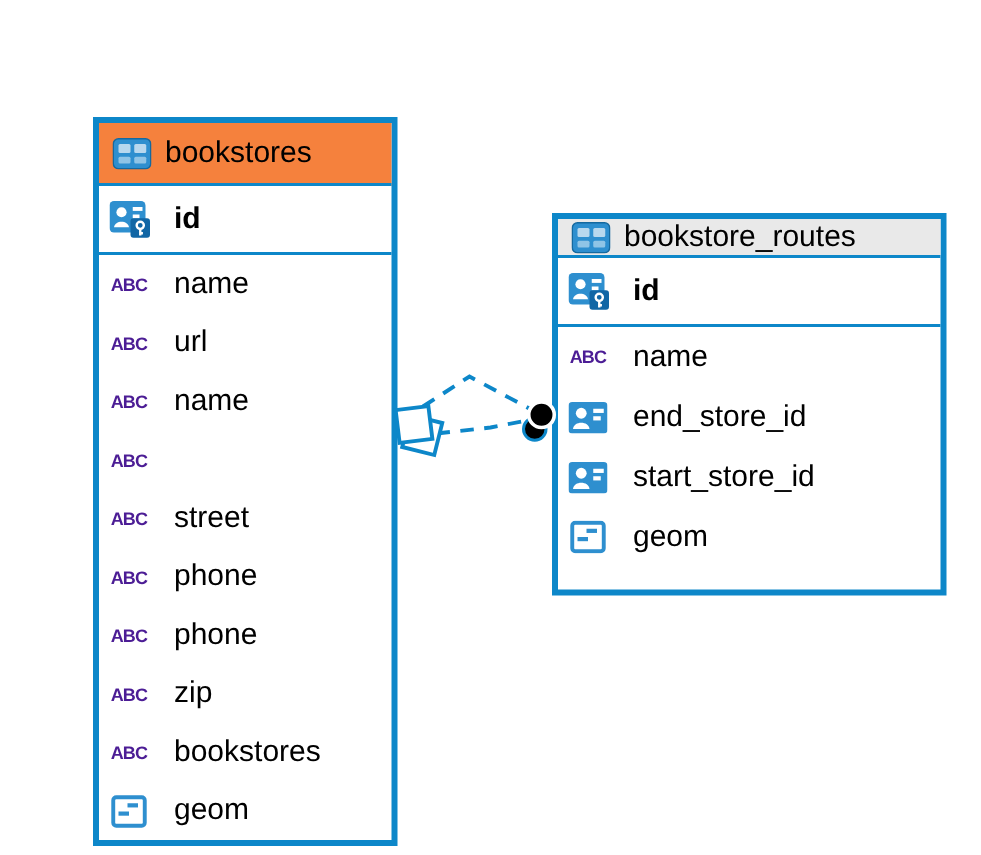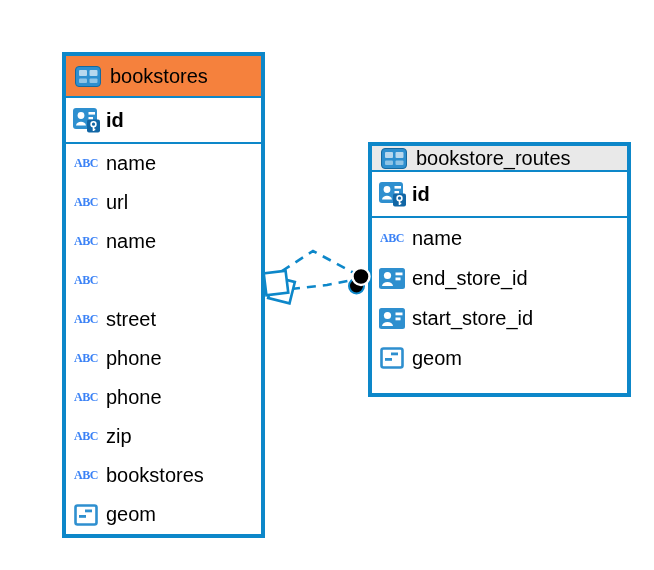--- a/index.html
+++ b/index.html
@@ -14,52 +14,52 @@
     background:#ffffff;
     font-family:"Liberation Sans", sans-serif;
     color:var(--text);
     overflow:hidden;
   }
   .table{
     position:absolute;
     background:#ffffff;
     border:4px solid var(--blue);
   }
-  .t-left{left:62px;top:52px;width:203px;height:486px;}
+  .t-left{left:62px;top:78px;width:203px;height:486px;}
   .t-right{left:368px;top:142px;width:263px;height:255px;}
   .t-header{
     display:flex;align-items:center;gap:8px;
     height:42px;padding:0 8px;
     border-bottom:2px solid var(--blue);
     font-size:20px;
     white-space:nowrap;
   }
   .t-right .t-header{height:26px;}
   .row{
-    display:flex;align-items:center;gap:6px;
+    display:flex;align-items:center;gap:16px;
     height:39px;padding:0 6px;
     font-size:20px;
     white-space:nowrap;
   }
   .t-right .row{height:40px;}
   .row.pk{
     height:46px;
     border-bottom:2px solid var(--blue);
     font-weight:bold;
   }
   .icon{
     flex:0 0 28px;width:28px;
     display:flex;align-items:center;justify-content:center;
   }
   .abc{
-    font-family:Liberation Serif, serif;
+    font-family:Liberation Sans, sans-serif;
     font-weight:bold;
     font-size:12px;
     letter-spacing:-0.5px;
-    color:#3b82f6;
+    color:#4c1d95;
   }
   .connectors{
     position:absolute;left:0;top:0;
     pointer-events:none;
   }
   .dash{
     fill:none;
     stroke:var(--blue);
     stroke-width:2.6;
     stroke-dasharray:9 7;

